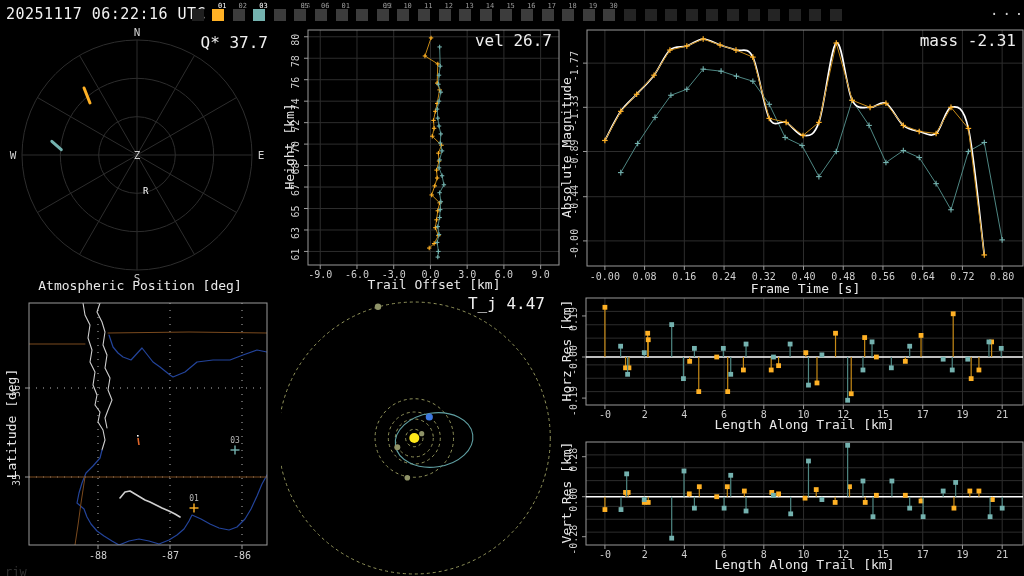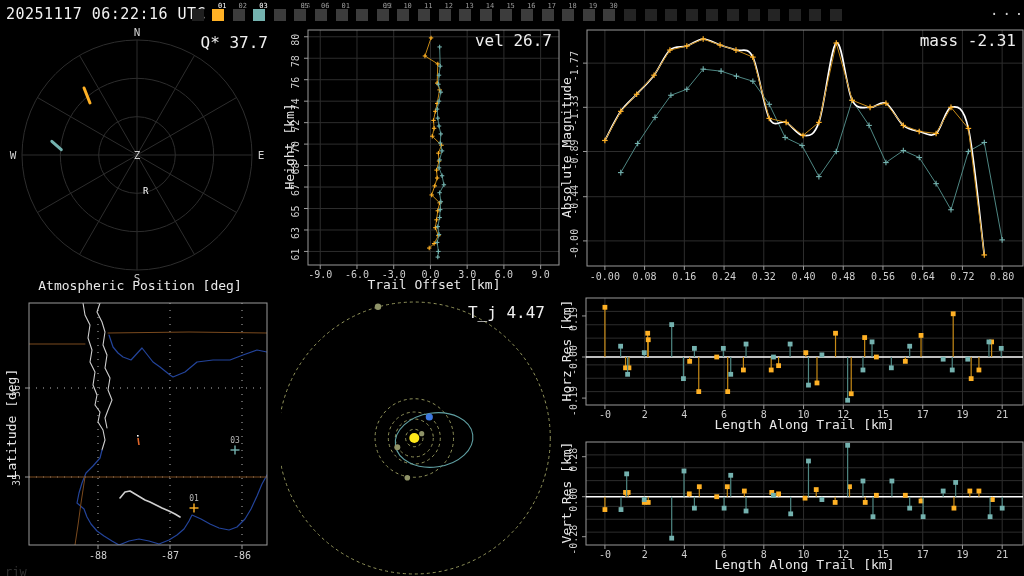--- a/index.html
+++ b/index.html
@@ -5,21 +5,21 @@
   html,body{margin:0;padding:0;background:#000;}
   #screen{position:relative;width:1024px;height:576px;background:#000;overflow:hidden;
           font-family:"DejaVu Sans Mono",monospace;}
   .abs{position:absolute;}
   #timestamp{left:6px;top:5px;font-size:15px;color:#f2f2f2;letter-spacing:.5px;}
   #overflow-dots{left:990px;top:2px;font-size:14px;color:#cfcfcf;letter-spacing:4px;}
   .badge{font-size:16px;color:#efefef;white-space:nowrap;text-align:right;}
   #polar-badge{left:158px;top:33px;width:110px;}
   #trail-badge{left:438px;top:31px;width:114px;}
   #mag-badge{left:876px;top:31px;width:140px;}
-  #orb-badge{left:423px;top:303px;width:122px;}
+  #orb-badge{left:423px;top:294px;width:122px;}
   .title{font-size:13px;color:#e8e8e8;text-align:center;white-space:nowrap;}
   #polar-title{left:0;top:278px;width:280px;}
   #orb-title{left:283px;top:557px;width:274px;}
   #map-xlabel{left:29px;top:556px;width:238px;}
   #trail-xlabel{left:308px;top:277px;width:252px;}
   #mag-xlabel{left:587px;top:281px;width:437px;}
   #horz-xlabel{left:586px;top:417px;width:437px;}
   #vert-xlabel{left:586px;top:557px;width:437px;}
   .rot{transform:rotate(-90deg);text-align:center;font-size:13px;color:#e8e8e8;white-space:nowrap;}
   #trail-ylabel{left:219px;top:139px;width:140px;}
@@ -816,20 +816,21 @@
     </div>
   <div class="abs" id="overflow-dots">...</div>
 
   <div class="abs badge" id="polar-badge">Q* 37.7</div>
   <div class="abs badge" id="trail-badge">vel 26.7</div>
   <div class="abs badge" id="mag-badge">mass -2.31</div>
   <div class="abs badge" id="orb-badge">T_j 4.47</div>
 
   <div class="abs title" id="polar-title">Atmospheric Position [deg]</div>
   <div class="abs title" id="trail-xlabel">Trail Offset [km]</div>
+  <div class="abs title" id="mag-xlabel">Frame Time [s]</div>
   <div class="abs title" id="horz-xlabel">Length Along Trail [km]</div>
   <div class="abs title" id="vert-xlabel">Length Along Trail [km]</div>
 
   <div class="abs rot" id="trail-ylabel">Height [km]</div>
   <div class="abs rot" id="mag-ylabel">Absolute Magnitude</div>
   <div class="abs rot" id="map-ylabel">Latitude [deg]</div>
   <div class="abs rot" id="horz-ylabel">Horz Res [km]</div>
   <div class="abs rot" id="vert-ylabel">Vert Res [km]</div>
 
   <div class="abs" id="watermark">rjw</div>

